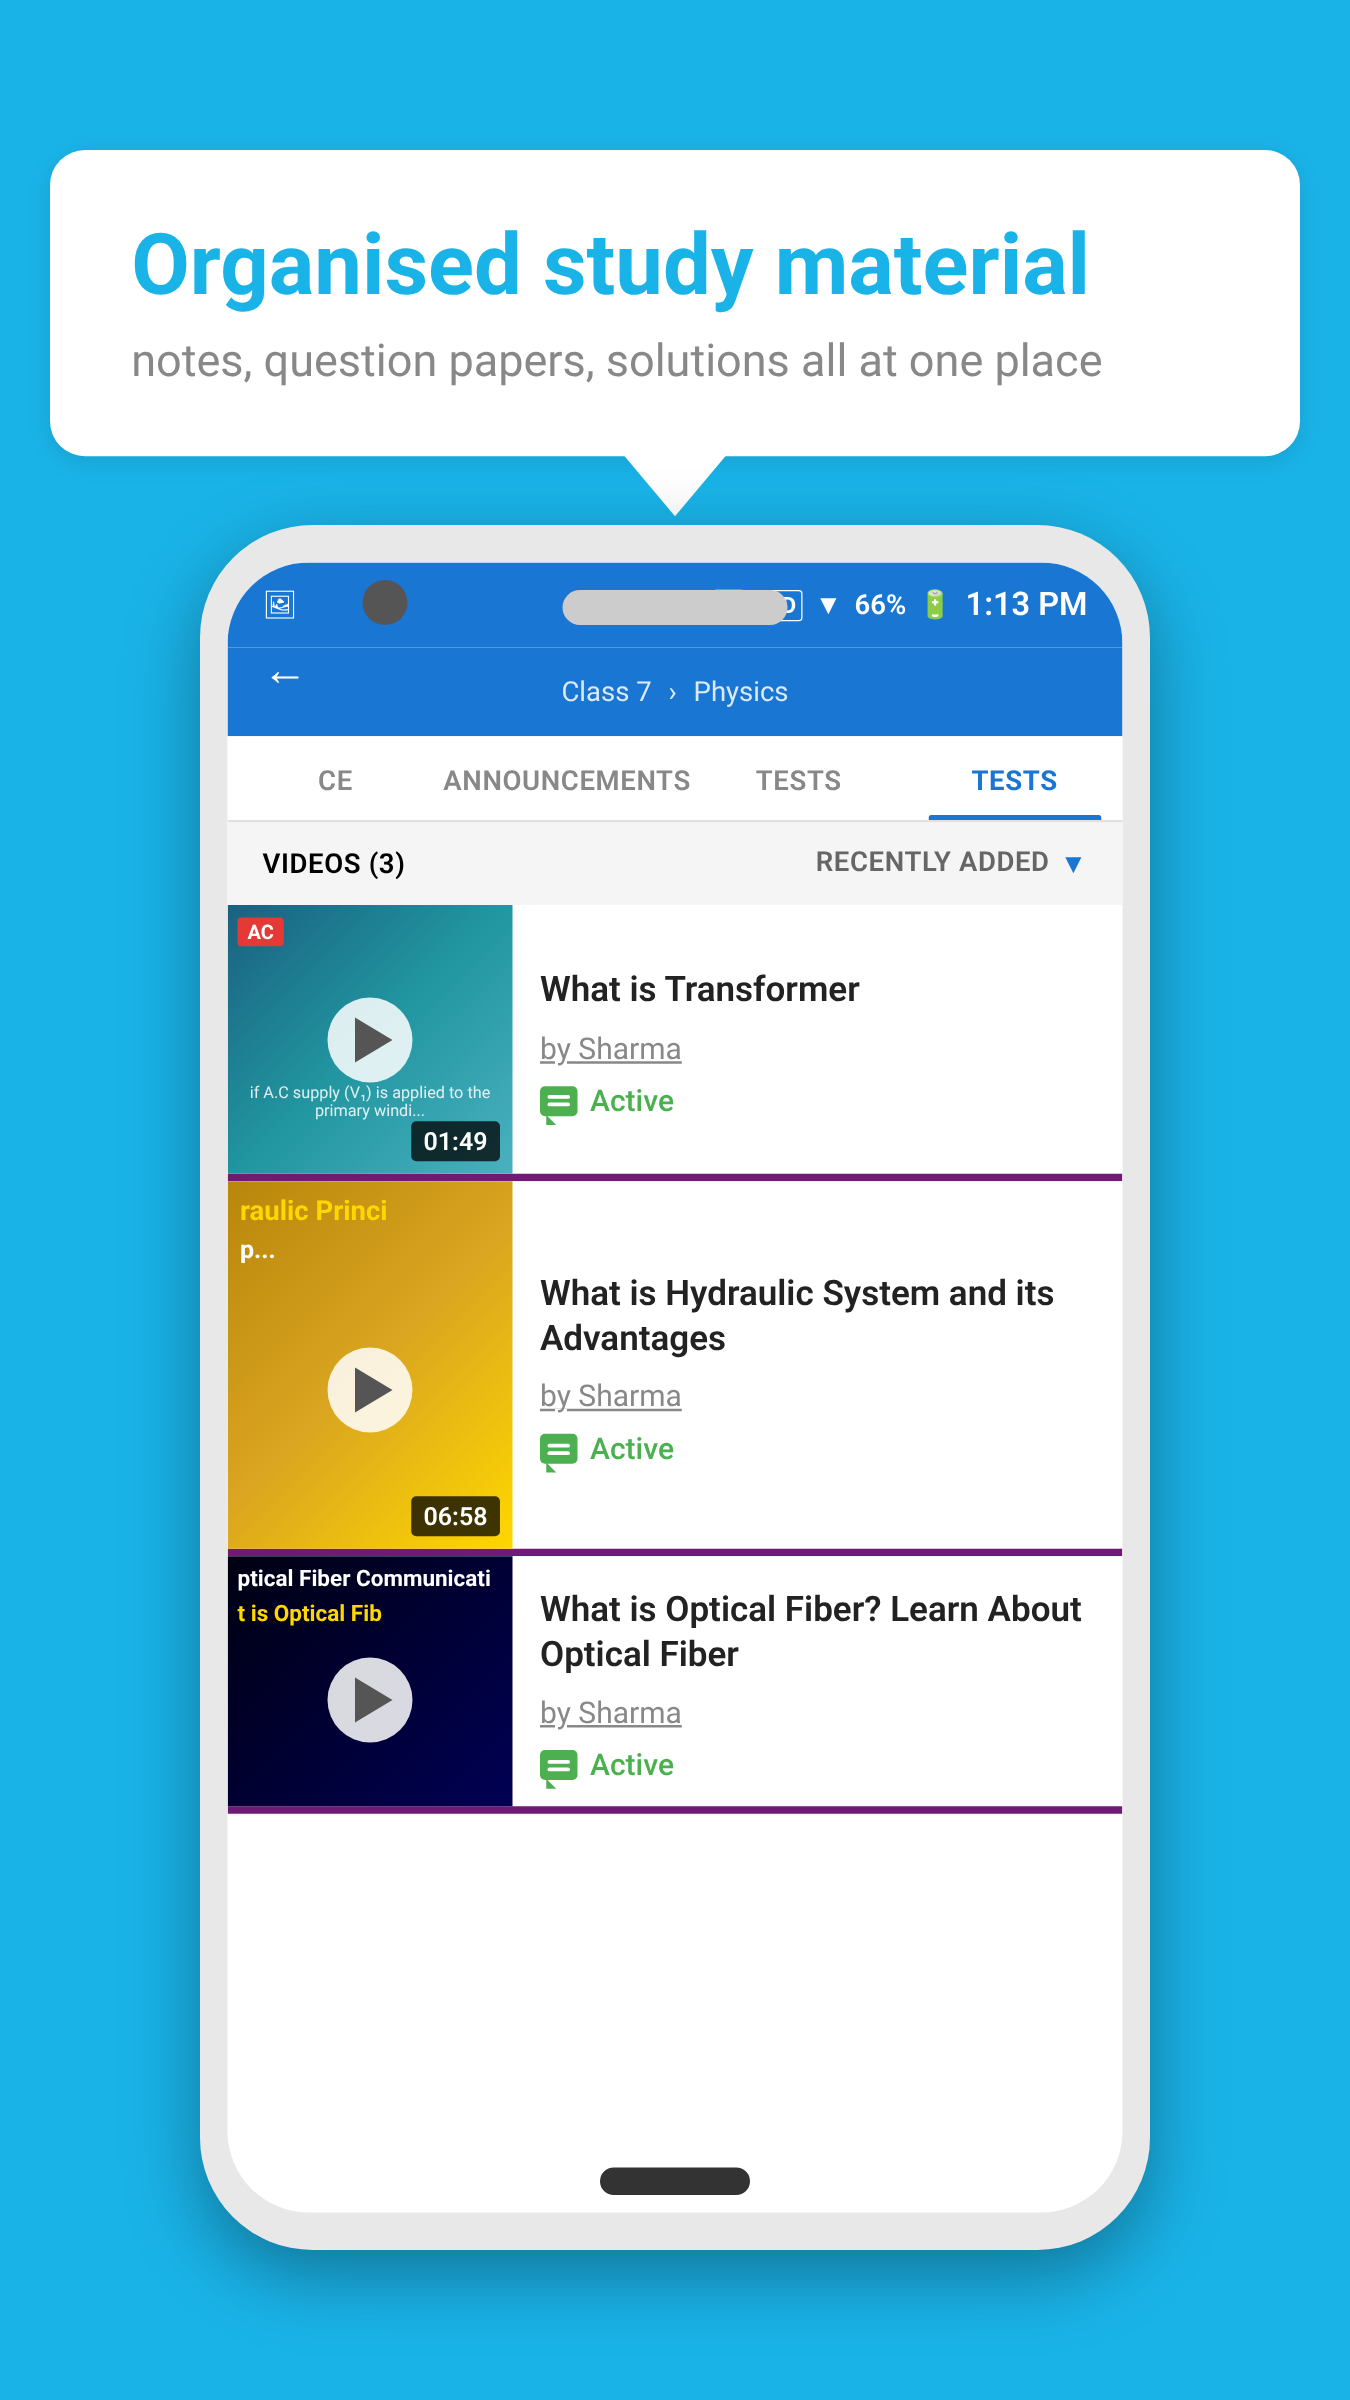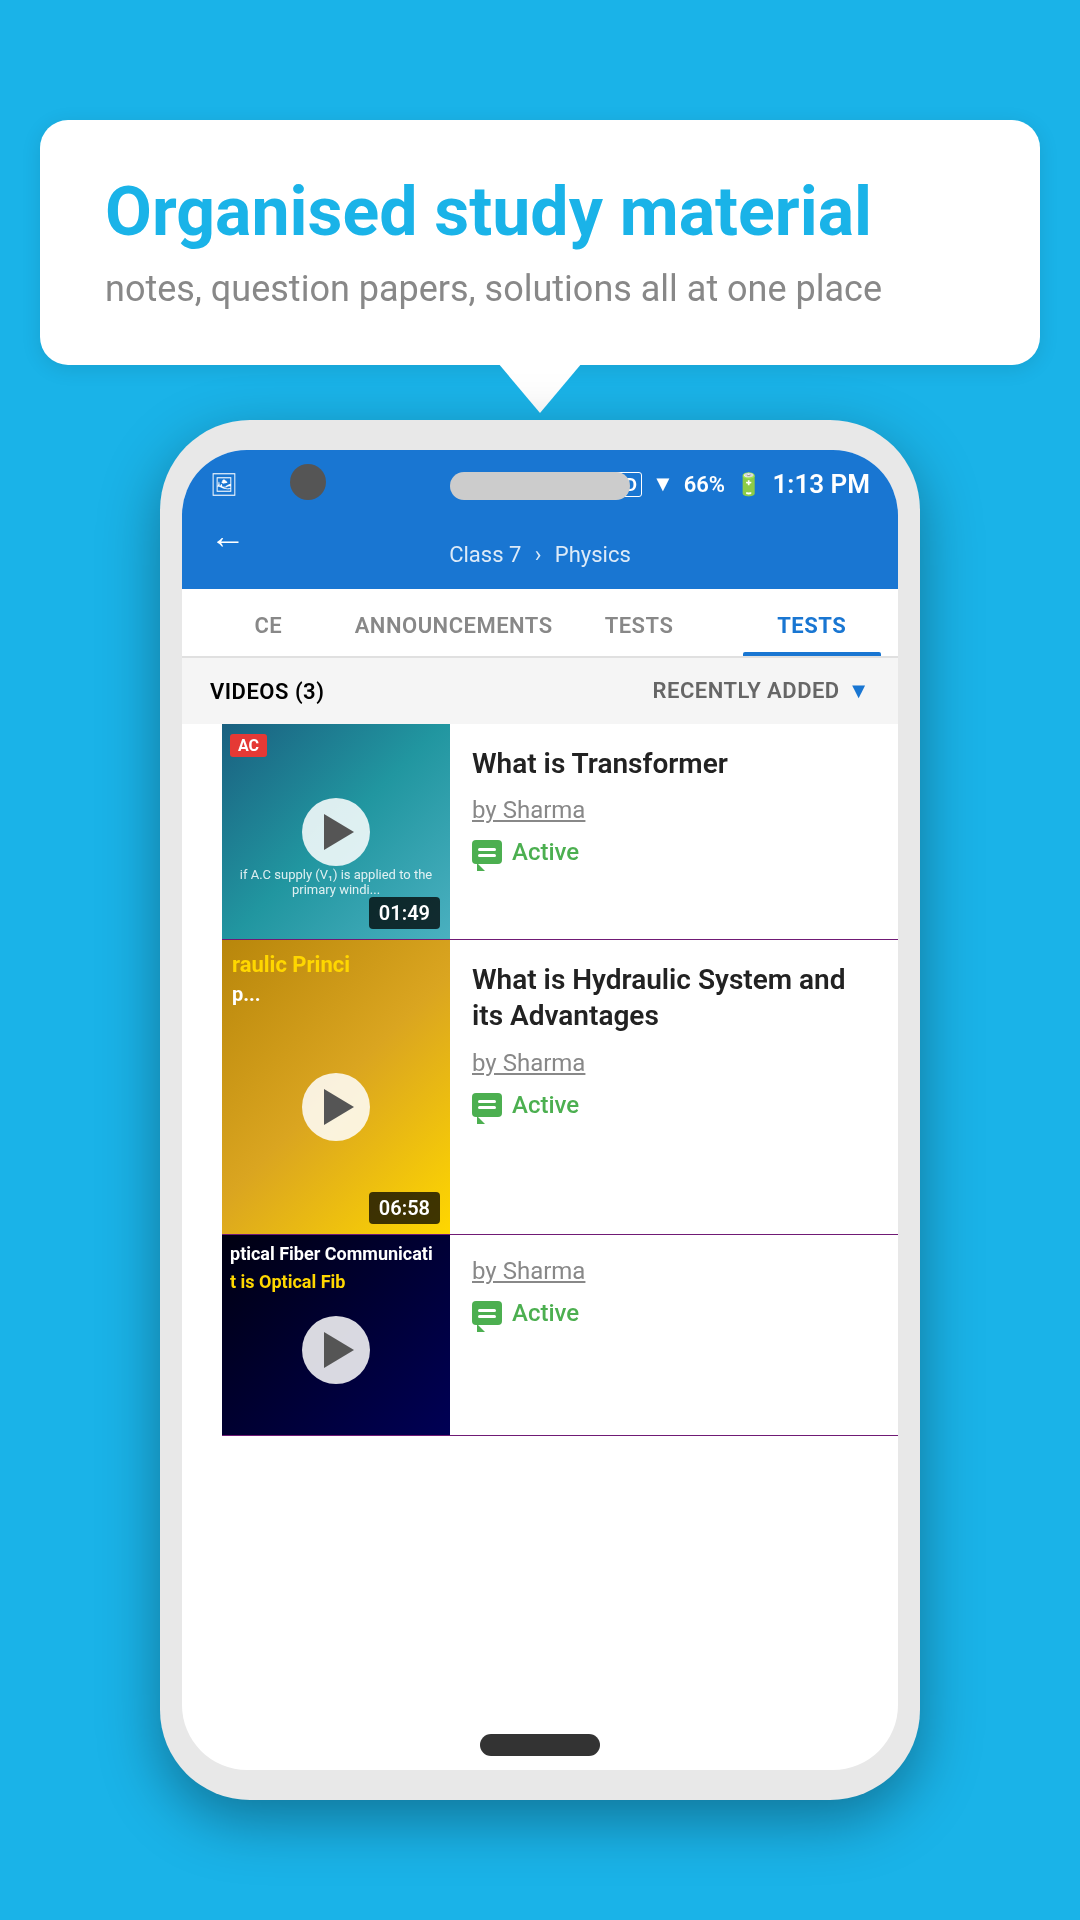--- a/index.html
+++ b/index.html
@@ -239,24 +239,23 @@
 
     
     .videos-list {
       flex: 1;
       overflow: hidden;
       display: flex;
       flex-direction: column;
     }
     .video-item {
       display: flex;
-      align-items: flex-start;
-      border-bottom: 1px solid #701a75;
+      align-items: center;
+      border-bottom: 6px solid #701a75;
       background: white;
-      margin-left: 40px;
     }
     .video-thumb {
       width: 228px;
       min-width: 228px;
       background: #555;
       position: relative;
       display: flex;
       align-items: center;
       justify-content: center;
       overflow: hidden;
@@ -548,20 +547,21 @@
 
       <div class="video-item">
         <div class="video-thumb thumb-bg-3 thumb-height-3">
           <div class="thumb-label-optical">ptical Fiber Communicati</div>
           <div class="thumb-label-optical2">t is Optical Fib</div>
           <div class="play-button" style="margin-top:30px;">
             <div class="play-triangle"></div>
           </div>
         </div>
         <div class="video-info">
+          <div class="video-title">What is Optical Fiber? Learn About Optical Fiber</div>
           <div class="video-author">by Sharma</div>
           <div class="video-status">
             <div class="status-chat-icon">
               <div class="chat-lines">
                 <div class="chat-line"></div>
                 <div class="chat-line"></div>
               </div>
             </div>
             <span>Active</span>
           </div>

